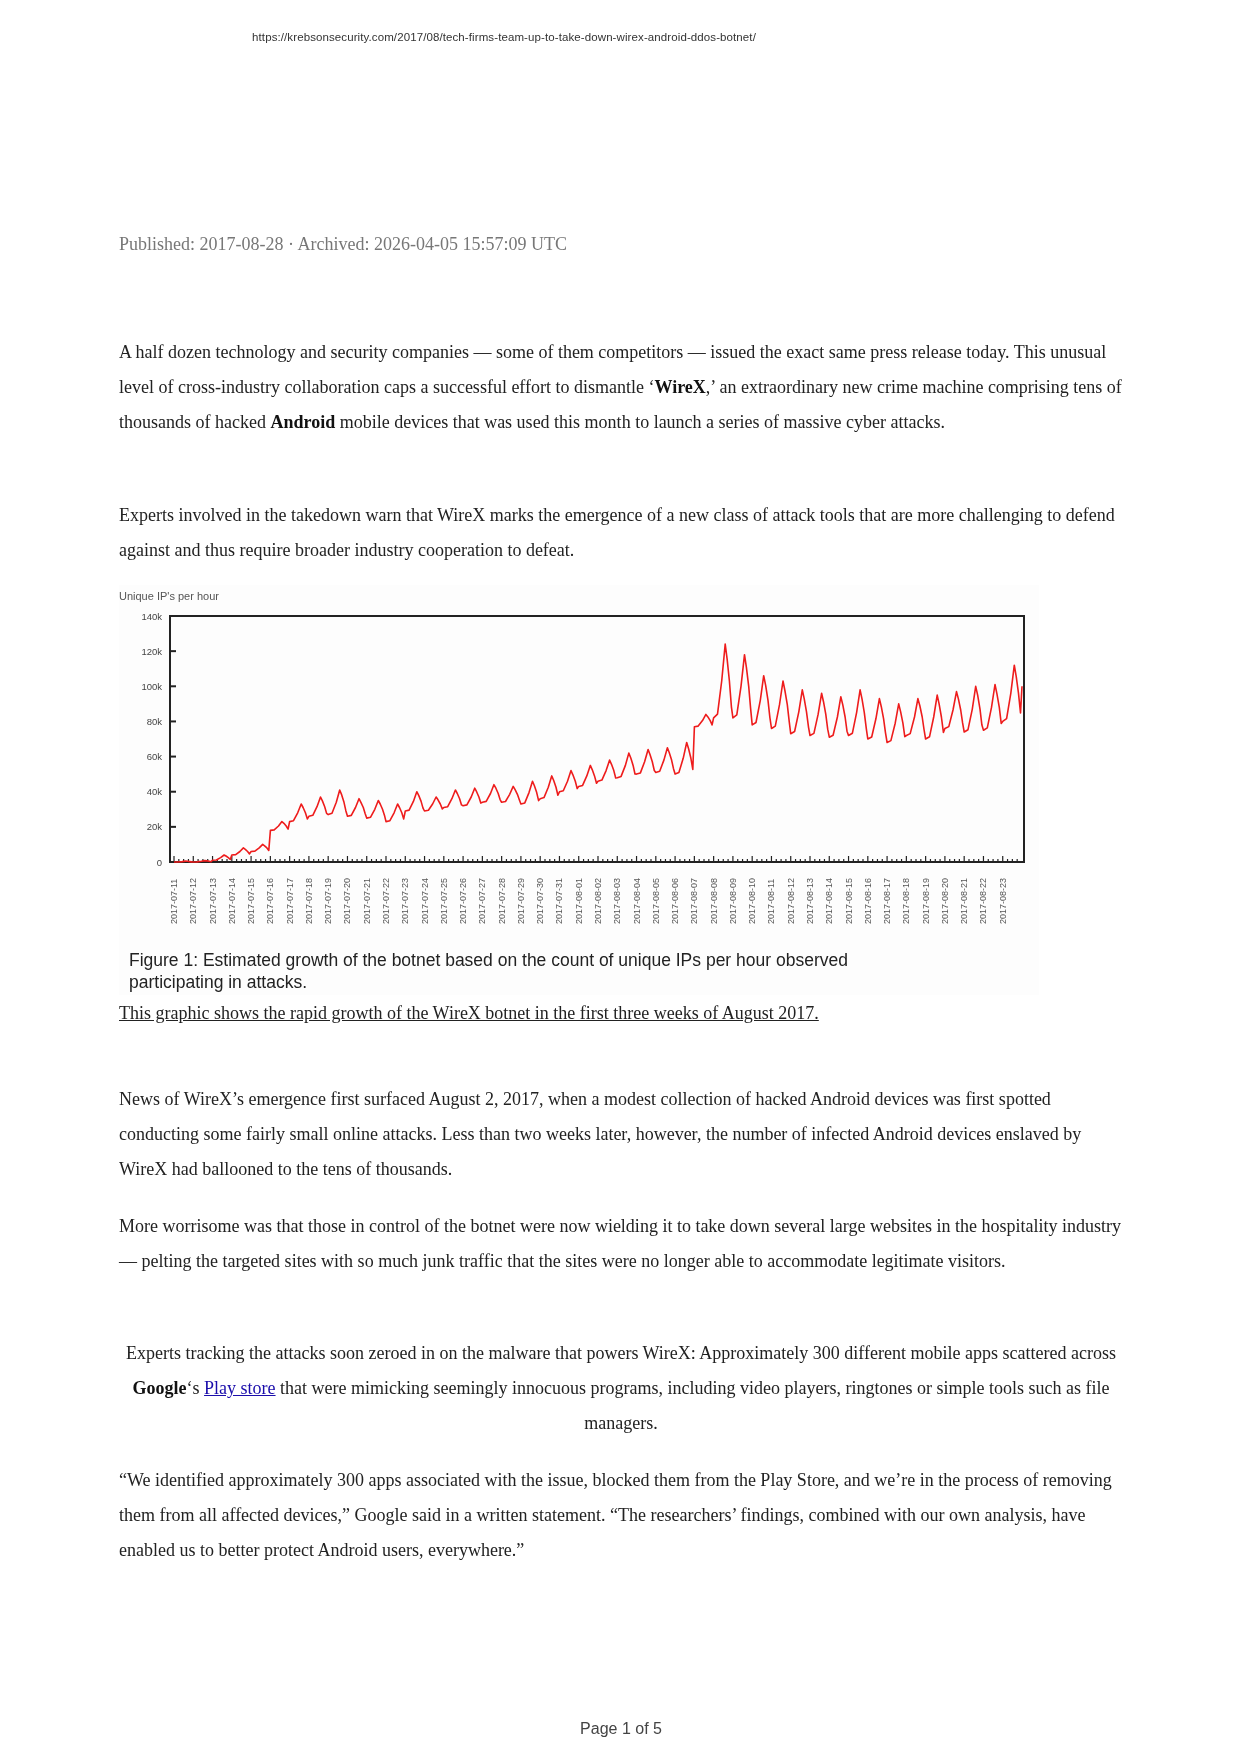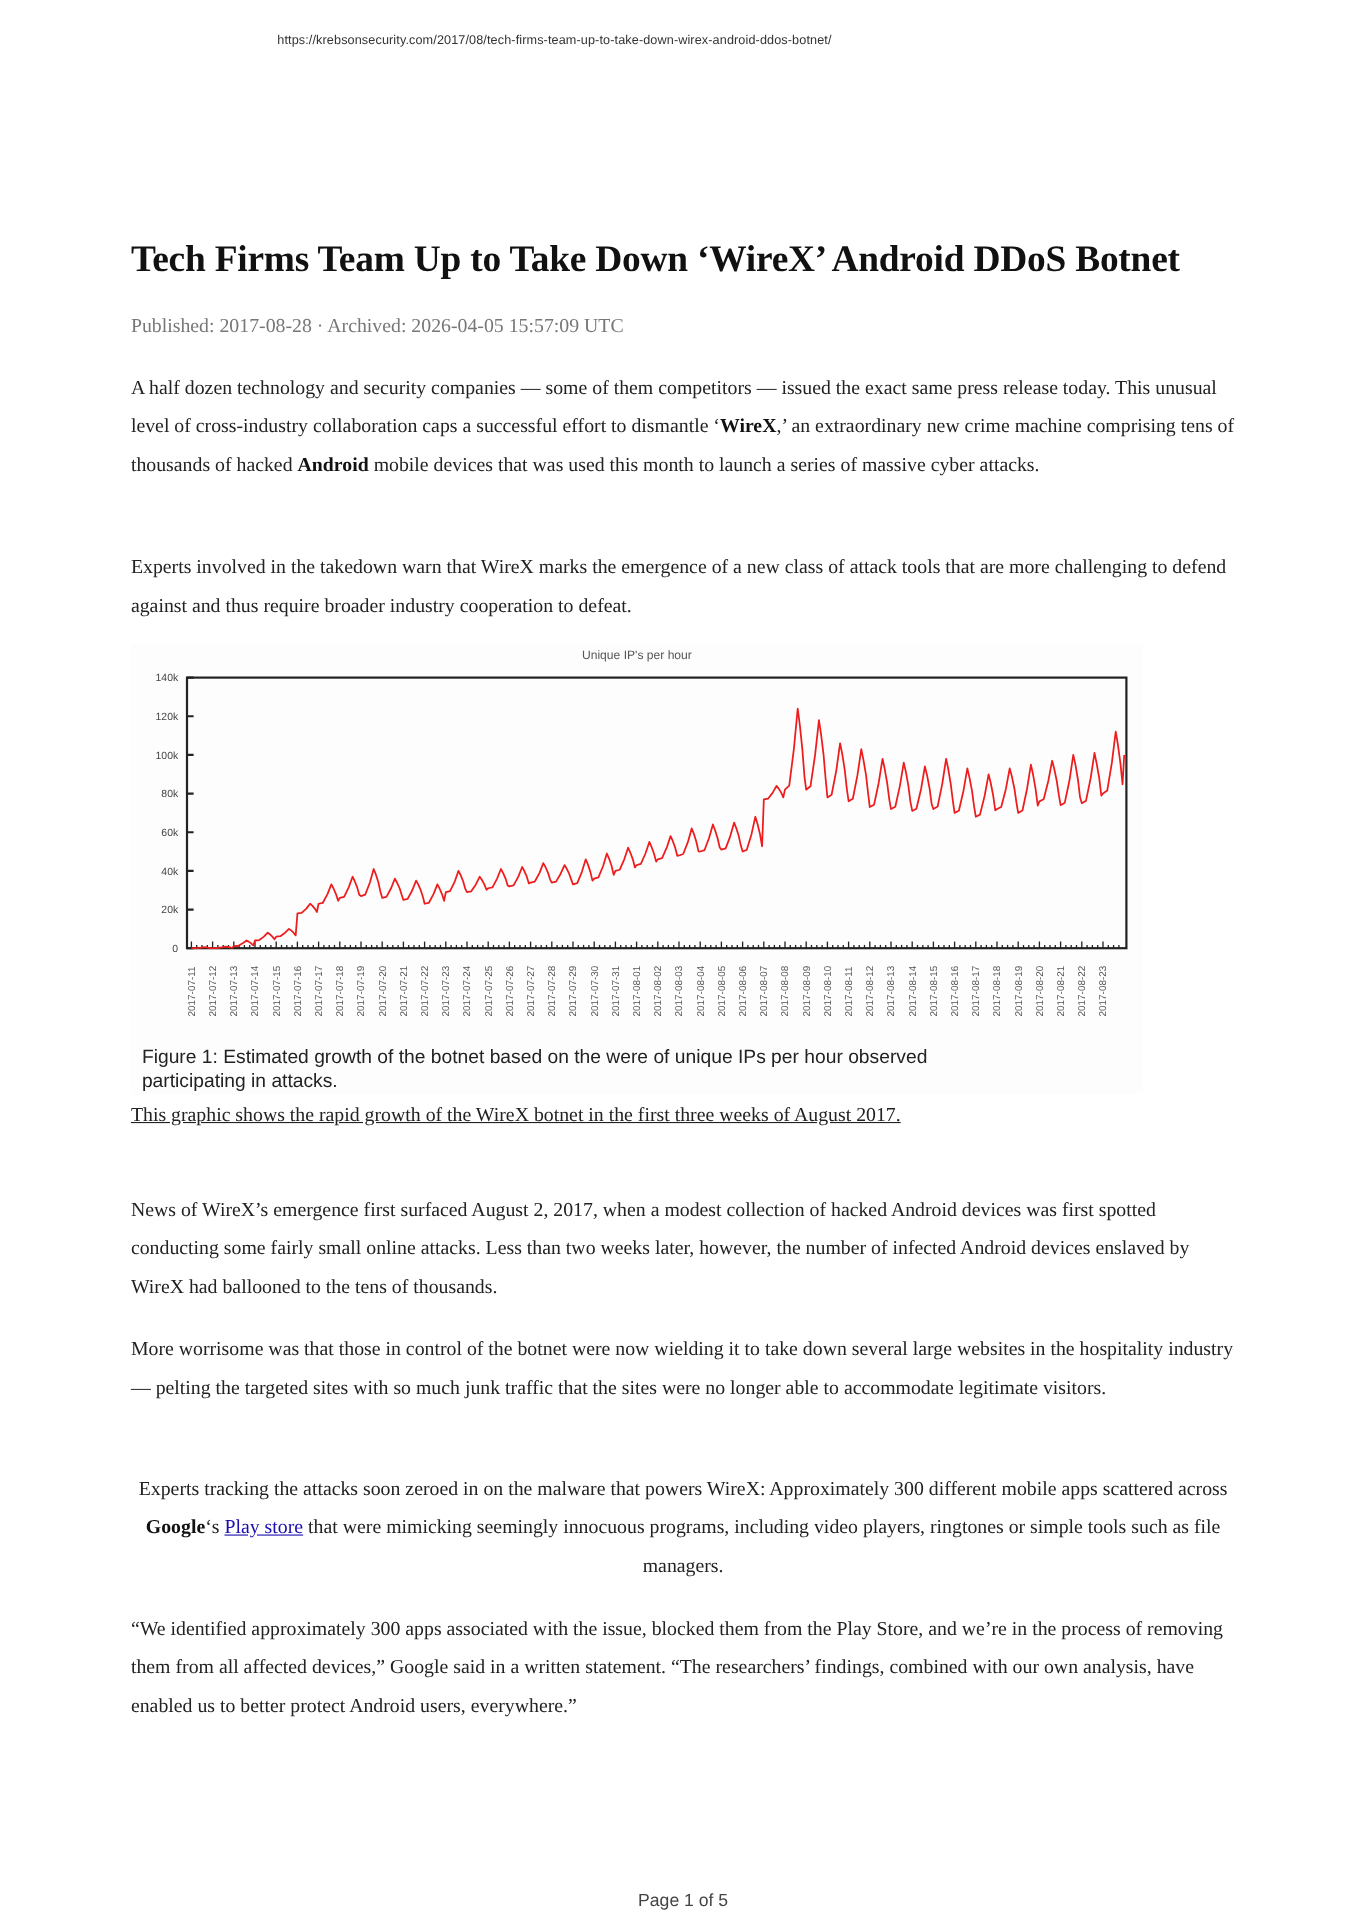--- a/index.html
+++ b/index.html
@@ -7,37 +7,36 @@
   .url { position: absolute; top: 31px; left: 0; width: 1008px; text-align: center; font-family: "Liberation Sans", "DejaVu Sans", sans-serif; font-size: 11.5px; color: #333; letter-spacing: 0.1px; }
   .article { position: absolute; left: 119px; top: 210px; width: 1004px; }
   h1 { margin: 0; font-size: 34px; font-weight: bold; line-height: 52px; color: #111; letter-spacing: -0.2px; }
   .meta { margin-top: 22px; font-size: 18px; color: #777; line-height: 24px; }
   p { margin: 0; font-size: 18px; line-height: 35px; color: #222; }
   .p1 { position: absolute; top: 125px; left: 0; width: 1004px; }
   .p2 { position: absolute; top: 288px; left: 0; width: 1004px; }
   b { color: #111; }
   a { color: #1a0dab; text-decoration: underline; }
   .figure { position: absolute; left: 119px; top: 585px; width: 920px; height: 410px; background: #fdfdfd; }
-  .fig-title { position: absolute; left: 0; top: 5px; width: 920px; text-align: center; font-family: "Liberation Sans", "DejaVu Sans", sans-serif; font-size: 11px; color: #555; }
+  .fig-title { position: absolute; left: 0; top: 5px; width: 920px; font-family: "Liberation Sans", "DejaVu Sans", sans-serif; font-size: 11px; color: #555; }
   .fig-caption { position: absolute; left: 10px; top: 364px; width: 800px; font-family: "Liberation Sans", "DejaVu Sans", sans-serif; font-size: 17.5px; line-height: 22px; color: #222; }
   .p3 { position: absolute; left: 119px; top: 996px; width: 1004px; text-decoration: underline; }
   .p4 { position: absolute; left: 119px; top: 1082px; width: 1004px; }
   .p5 { position: absolute; left: 119px; top: 1209px; width: 1004px; }
   .p6 { position: absolute; left: 119px; top: 1336px; width: 1004px; text-align: center; }
   .p7 { position: absolute; left: 119px; top: 1463px; width: 1004px; }
   .footer { position: absolute; top: 1720px; left: 0; width: 1242px; text-align: center; font-family: "Liberation Sans", "DejaVu Sans", sans-serif; font-size: 16px; color: #444; }
   svg text { font-family: "Liberation Sans", "DejaVu Sans", sans-serif; }
 </style>
 </head>
 <body>
 
 <div class="url">https://krebsonsecurity.com/2017/08/tech-firms-team-up-to-take-down-wirex-android-ddos-botnet/</div>
 
 <div class="article">
-  <h1>Tech Firms Team Up to Take Down ‘WireX’ Android DDoS Botnet</h1>
   <div class="meta">Published: 2017-08-28 · Archived: 2026-04-05 15:57:09 UTC</div>
   <p class="p1"><span>A half dozen technology and security companies — some of them competitors — issued the exact same press release today. This unusual level of cross-industry collaboration caps a successful effort to dismantle ‘</span><b>WireX</b><span>,’ an extraordinary new crime machine comprising tens of thousands of hacked </span><b>Android</b><span> mobile devices that was used this month to launch a series of massive cyber attacks.</span></p>
   <p class="p2">Experts involved in the takedown warn that WireX marks the emergence of a new class of attack tools that are more challenging to defend against and thus require broader industry cooperation to defeat.</p>
 </div>
 
 <div class="figure">
   <div class="fig-title">Unique IP's per hour</div>
   <svg id="chart" width="920" height="360" viewBox="0 0 920 360" style="position:absolute;left:0;top:0;">
     <g id="yaxis">
         <text x="43" y="280.5" text-anchor="end" font-size="9.5" fill="#444">0</text>
@@ -275,21 +274,21 @@
         <text transform="translate(867.4545454545455,339) rotate(-90)" font-size="9" fill="#555">2017-08-22</text>
         <line x1="883.7272727272727" x2="883.7272727272727" y1="277" y2="271" stroke="#222" stroke-width="1.2"></line>
         <line x1="888.5454545454546" x2="888.5454545454546" y1="277" y2="274" stroke="#222" stroke-width="1.2"></line>
         <line x1="893.3636363636364" x2="893.3636363636364" y1="277" y2="274" stroke="#222" stroke-width="1.2"></line>
         <line x1="898.1818181818182" x2="898.1818181818182" y1="277" y2="274" stroke="#222" stroke-width="1.2"></line>
         <text transform="translate(886.7272727272727,339) rotate(-90)" font-size="9" fill="#555">2017-08-23</text>
       </g>
     <rect x="51" y="31" width="854" height="246" fill="none" stroke="#222" stroke-width="2"></rect>
     <polyline id="series-line" fill="none" stroke-width="1.6" stroke-linejoin="round" points="55.0,277.0 58.9,277.0 63.1,276.6 66.6,276.1 68.5,276.3 70.8,276.6 72.7,276.9 74.3,277.0 78.1,276.9 82.4,276.3 85.8,275.6 87.8,275.9 90.1,276.3 92.0,276.8 93.5,275.2 97.4,275.0 101.6,272.6 105.1,270.0 107.0,271.0 109.3,272.6 111.3,274.5 112.8,270.0 116.7,269.6 120.9,266.5 124.4,262.9 126.3,264.3 128.6,266.5 130.5,268.9 132.1,266.5 135.9,266.1 140.2,262.9 143.7,259.4 145.6,260.8 147.9,262.9 149.8,265.4 151.4,245.4 155.2,244.9 159.5,241.0 162.9,236.6 164.9,238.3 167.2,241.0 169.1,244.1 170.6,236.6 174.5,235.7 178.7,227.8 182.2,219.0 184.1,222.5 186.4,227.8 188.4,233.9 189.9,231.3 193.8,230.3 198.0,221.7 201.5,212.0 203.4,215.9 205.7,221.7 207.6,228.4 209.2,229.6 213.0,228.3 217.3,217.3 220.7,205.0 222.7,209.9 225.0,217.3 226.9,225.9 228.5,231.3 232.3,230.4 236.5,222.5 240.0,213.7 241.9,217.3 244.3,222.5 246.2,228.7 247.7,233.1 251.6,232.2 255.8,224.3 259.3,215.5 261.2,219.0 263.5,224.3 265.5,230.4 267.0,236.6 270.9,235.7 275.1,227.8 278.6,219.0 280.5,222.5 282.8,227.8 284.7,233.9 286.3,226.0 290.1,225.1 294.4,216.4 297.8,206.7 299.8,210.6 302.1,216.4 304.0,223.1 305.5,226.0 309.4,225.3 313.6,219.0 317.1,212.0 319.0,214.8 321.3,219.0 323.3,223.9 324.8,222.5 328.7,221.7 332.9,213.7 336.4,205.0 338.3,208.5 340.6,213.7 342.5,219.9 344.1,220.8 347.9,219.9 352.2,212.0 355.7,203.2 357.6,206.7 359.9,212.0 361.8,218.1 363.4,217.3 367.2,216.4 371.5,208.5 374.9,199.7 376.9,203.2 379.2,208.5 381.1,214.6 382.6,217.3 386.5,216.5 390.7,209.3 394.2,201.4 396.1,204.6 398.4,209.3 400.4,214.9 401.9,219.0 405.8,217.9 410.0,207.6 413.5,196.2 415.4,200.7 417.7,207.6 419.6,215.6 421.2,213.7 425.0,212.6 429.3,202.3 432.7,190.9 434.7,195.5 437.0,202.3 438.9,210.3 440.5,206.7 444.3,205.7 448.5,196.2 452.0,185.6 453.9,189.8 456.3,196.2 458.2,203.6 459.7,201.4 463.6,200.4 467.8,190.9 471.3,180.4 473.2,184.6 475.5,190.9 477.5,198.3 479.0,196.2 482.9,195.1 487.1,185.6 490.6,175.1 492.5,179.3 494.8,185.6 496.7,193.0 498.3,192.7 502.1,191.4 506.4,180.4 509.8,168.1 511.8,173.0 514.1,180.4 516.0,189.0 517.5,189.1 521.4,187.9 525.6,176.8 529.1,164.5 531.0,169.5 533.3,176.8 535.3,185.5 536.8,187.4 540.7,186.2 544.9,175.1 548.4,162.8 550.3,167.7 552.6,175.1 554.5,183.7 556.1,189.1 559.9,187.6 564.2,173.3 567.7,157.5 569.6,163.8 571.9,173.3 573.8,184.4 575.4,141.7 579.2,141.1 583.5,135.6 586.9,129.4 588.9,131.9 591.2,135.6 593.1,139.9 594.6,132.9 598.5,129.2 602.7,96.0 606.2,59.1 608.1,73.9 610.4,96.0 612.4,121.8 613.9,132.9 617.8,129.8 622.0,101.3 625.5,69.7 627.4,82.3 629.7,101.3 631.6,123.4 633.2,139.9 637.0,137.5 641.3,115.3 644.7,90.7 646.7,100.6 649.0,115.3 650.9,132.6 652.5,143.5 656.3,141.1 660.5,119.7 664.0,96.0 665.9,105.5 668.3,119.7 670.2,136.3 671.7,148.7 675.6,146.5 679.8,126.8 683.3,104.8 685.2,113.6 687.5,126.8 689.5,142.1 691.0,150.5 694.9,148.4 699.1,129.4 702.6,108.3 704.5,116.7 706.8,129.4 708.7,144.2 710.3,152.2 714.1,150.2 718.4,132.0 721.8,111.8 723.8,119.9 726.1,132.0 728.0,146.2 729.5,150.5 733.4,148.2 737.6,127.6 741.1,104.8 743.0,113.9 745.3,127.6 747.3,143.6 748.8,154.0 752.7,152.0 756.9,133.8 760.4,113.6 762.3,121.7 764.6,133.8 766.5,147.9 768.1,157.5 771.9,155.6 776.2,138.2 779.7,118.9 781.6,126.6 783.9,138.2 785.8,151.7 787.4,150.5 791.2,148.6 795.5,132.0 798.9,113.6 800.9,121.0 803.2,132.0 805.1,145.0 806.6,154.0 810.5,151.8 814.7,132.0 818.2,110.1 820.1,118.9 822.4,132.0 824.4,147.4 825.9,143.5 829.8,141.6 834.0,125.0 837.5,106.6 839.4,113.9 841.7,125.0 843.6,137.9 845.2,147.0 849.0,144.7 853.3,124.1 856.7,101.3 858.7,110.4 861.0,124.1 862.9,140.1 864.5,145.2 868.3,142.9 872.5,122.4 876.0,99.5 877.9,108.7 880.3,122.4 882.2,138.4 883.7,136.4 887.6,133.6 891.8,108.3 895.3,80.2 897.2,91.4 899.5,108.3 901.5,128.0 903.0,101.3" stroke="#ee1c1c"></polyline>
   </svg>
-  <div class="fig-caption">Figure 1: Estimated growth of the botnet based on the were of unique IPs per hour observed participating in attacks.</div>
+  <div class="fig-caption">Figure 1: Estimated growth of the botnet based on the count of unique IPs per hour observed participating in attacks.</div>
 </div>
 
 <p class="p3">This graphic shows the rapid growth of the WireX botnet in the first three weeks of August 2017.</p>
 <p class="p4">News of WireX’s emergence first surfaced August 2, 2017, when a modest collection of hacked Android devices was first spotted conducting some fairly small online attacks. Less than two weeks later, however, the number of infected Android devices enslaved by WireX had ballooned to the tens of thousands.</p>
 <p class="p5">More worrisome was that those in control of the botnet were now wielding it to take down several large websites in the hospitality industry — pelting the targeted sites with so much junk traffic that the sites were no longer able to accommodate legitimate visitors.</p>
 <p class="p6"><span>Experts tracking the attacks soon zeroed in on the malware that powers WireX: Approximately 300 different mobile apps scattered across </span><b>Google</b><span>‘s </span><a href="#">Play store</a><span> that were mimicking seemingly innocuous programs, including video players, ringtones or simple tools such as file managers.</span></p>
 <p class="p7">“We identified approximately 300 apps associated with the issue, blocked them from the Play Store, and we’re in the process of removing them from all affected devices,” Google said in a written statement. “The researchers’ findings, combined with our own analysis, have enabled us to better protect Android users, everywhere.”</p>
 
 <div class="footer">Page 1 of 5</div>
 

